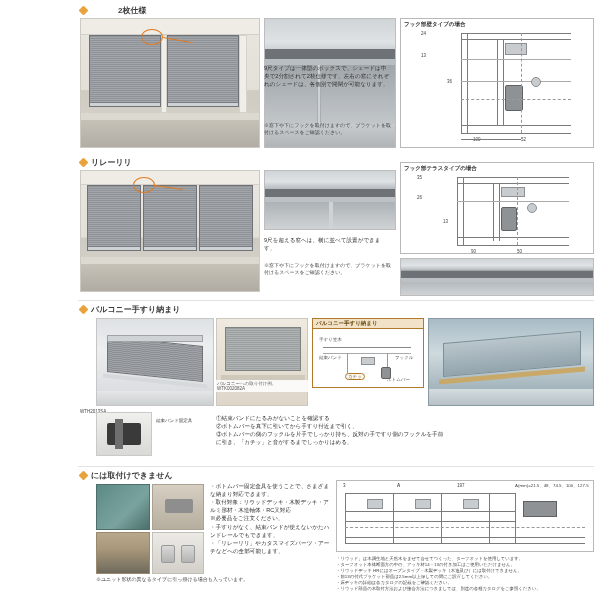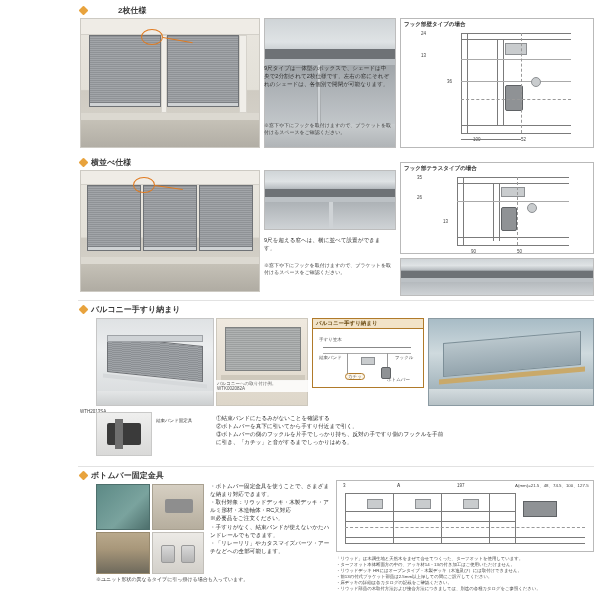--- a/index.html
+++ b/index.html
@@ -172,21 +172,21 @@
     <div class="dim" style="left:120px;top:118px;">52</div>
     <div class="dim" style="left:46px;top:60px;">36</div>
     <div class="ln h" style="left:60px;top:120px;width:60px;"></div>
   </div>
 
   <div class="txt" style="left:264px;top:64px;width:126px;">9尺タイプは一体型のボックスで、シェードは中央で2分割されて2枚仕様です。左右の窓にそれぞれのシェードは、各個別で開閉が可能なります。</div>
   <div class="note" style="left:264px;top:122px;width:130px;">※窓下や下にフックを取付けますので、ブラケットを取付けるスペースをご確認ください。</div>
 
   <div class="sec-head" style="position:absolute;left:80px;top:157px;">
     <span class="bullet"></span>
-    <span>横並べ仕様</span>
+    <span>リレーリリ</span>
   </div>
 
   <div class="photo house" style="left:80px;top:170px;width:180px;height:122px;">
     <div class="eave" style="left:0;top:0;width:180px;height:14px;"></div>
     <div class="shade top-bar" style="left:6px;top:14px;width:54px;height:66px;"></div>
     <div class="shade top-bar" style="left:62px;top:14px;width:54px;height:66px;"></div>
     <div class="shade top-bar" style="left:118px;top:14px;width:54px;height:66px;"></div>
     <div class="ground" style="left:0;top:92px;width:180px;height:30px;background:linear-gradient(to bottom,#c6c2b8,#aeaaa1);"></div>
     <div style="position:absolute;left:0;top:86px;width:180px;height:7px;background:#dcd9d1;"></div>
     <div class="circ" style="left:52px;top:6px;width:22px;height:16px;"></div>
@@ -283,21 +283,21 @@
   <div class="txt" style="left:216px;top:414px;width:230px;">
     <div>①結束バンドにたるみがないことを確認する</div>
     <div>②ボトムバーを真下に引いてから手すり付近まで引く。</div>
     <div>③ボトムバーの側のフックルを片手でしっかり持ち、反対の手ですり側のフックルを手前に引き、「カチッ」と音がするまでしっかりはめる。</div>
   </div>
 
   <div class="divider" style="top:466px;"></div>
 
   <div class="sec-head" style="position:absolute;left:80px;top:470px;">
     <span class="bullet"></span>
-    <span>ボトムバー固定金具</span>
+    <span>には取付けできません</span>
   </div>
 
   <div class="photo teal" style="left:96px;top:484px;width:54px;height:46px;"></div>
   <div class="photo wood" style="left:96px;top:532px;width:54px;height:42px;"></div>
   <div class="photo" style="left:152px;top:484px;width:52px;height:46px;background:linear-gradient(to bottom,#d6cfc2,#b6ae9e);border:1px solid #a9a191;">
     <div style="position:absolute;left:12px;top:14px;width:28px;height:14px;background:#8e8e8e;border-radius:2px;"></div>
   </div>
   <div class="photo" style="left:152px;top:532px;width:52px;height:42px;background:linear-gradient(to bottom,#eceae6,#d3d0ca);border:1px solid #c2bfb9;">
     <div class="metalpart" style="position:absolute;left:8px;top:12px;width:14px;height:18px;"></div>
     <div class="metalpart" style="position:absolute;left:28px;top:12px;width:14px;height:18px;"></div>

